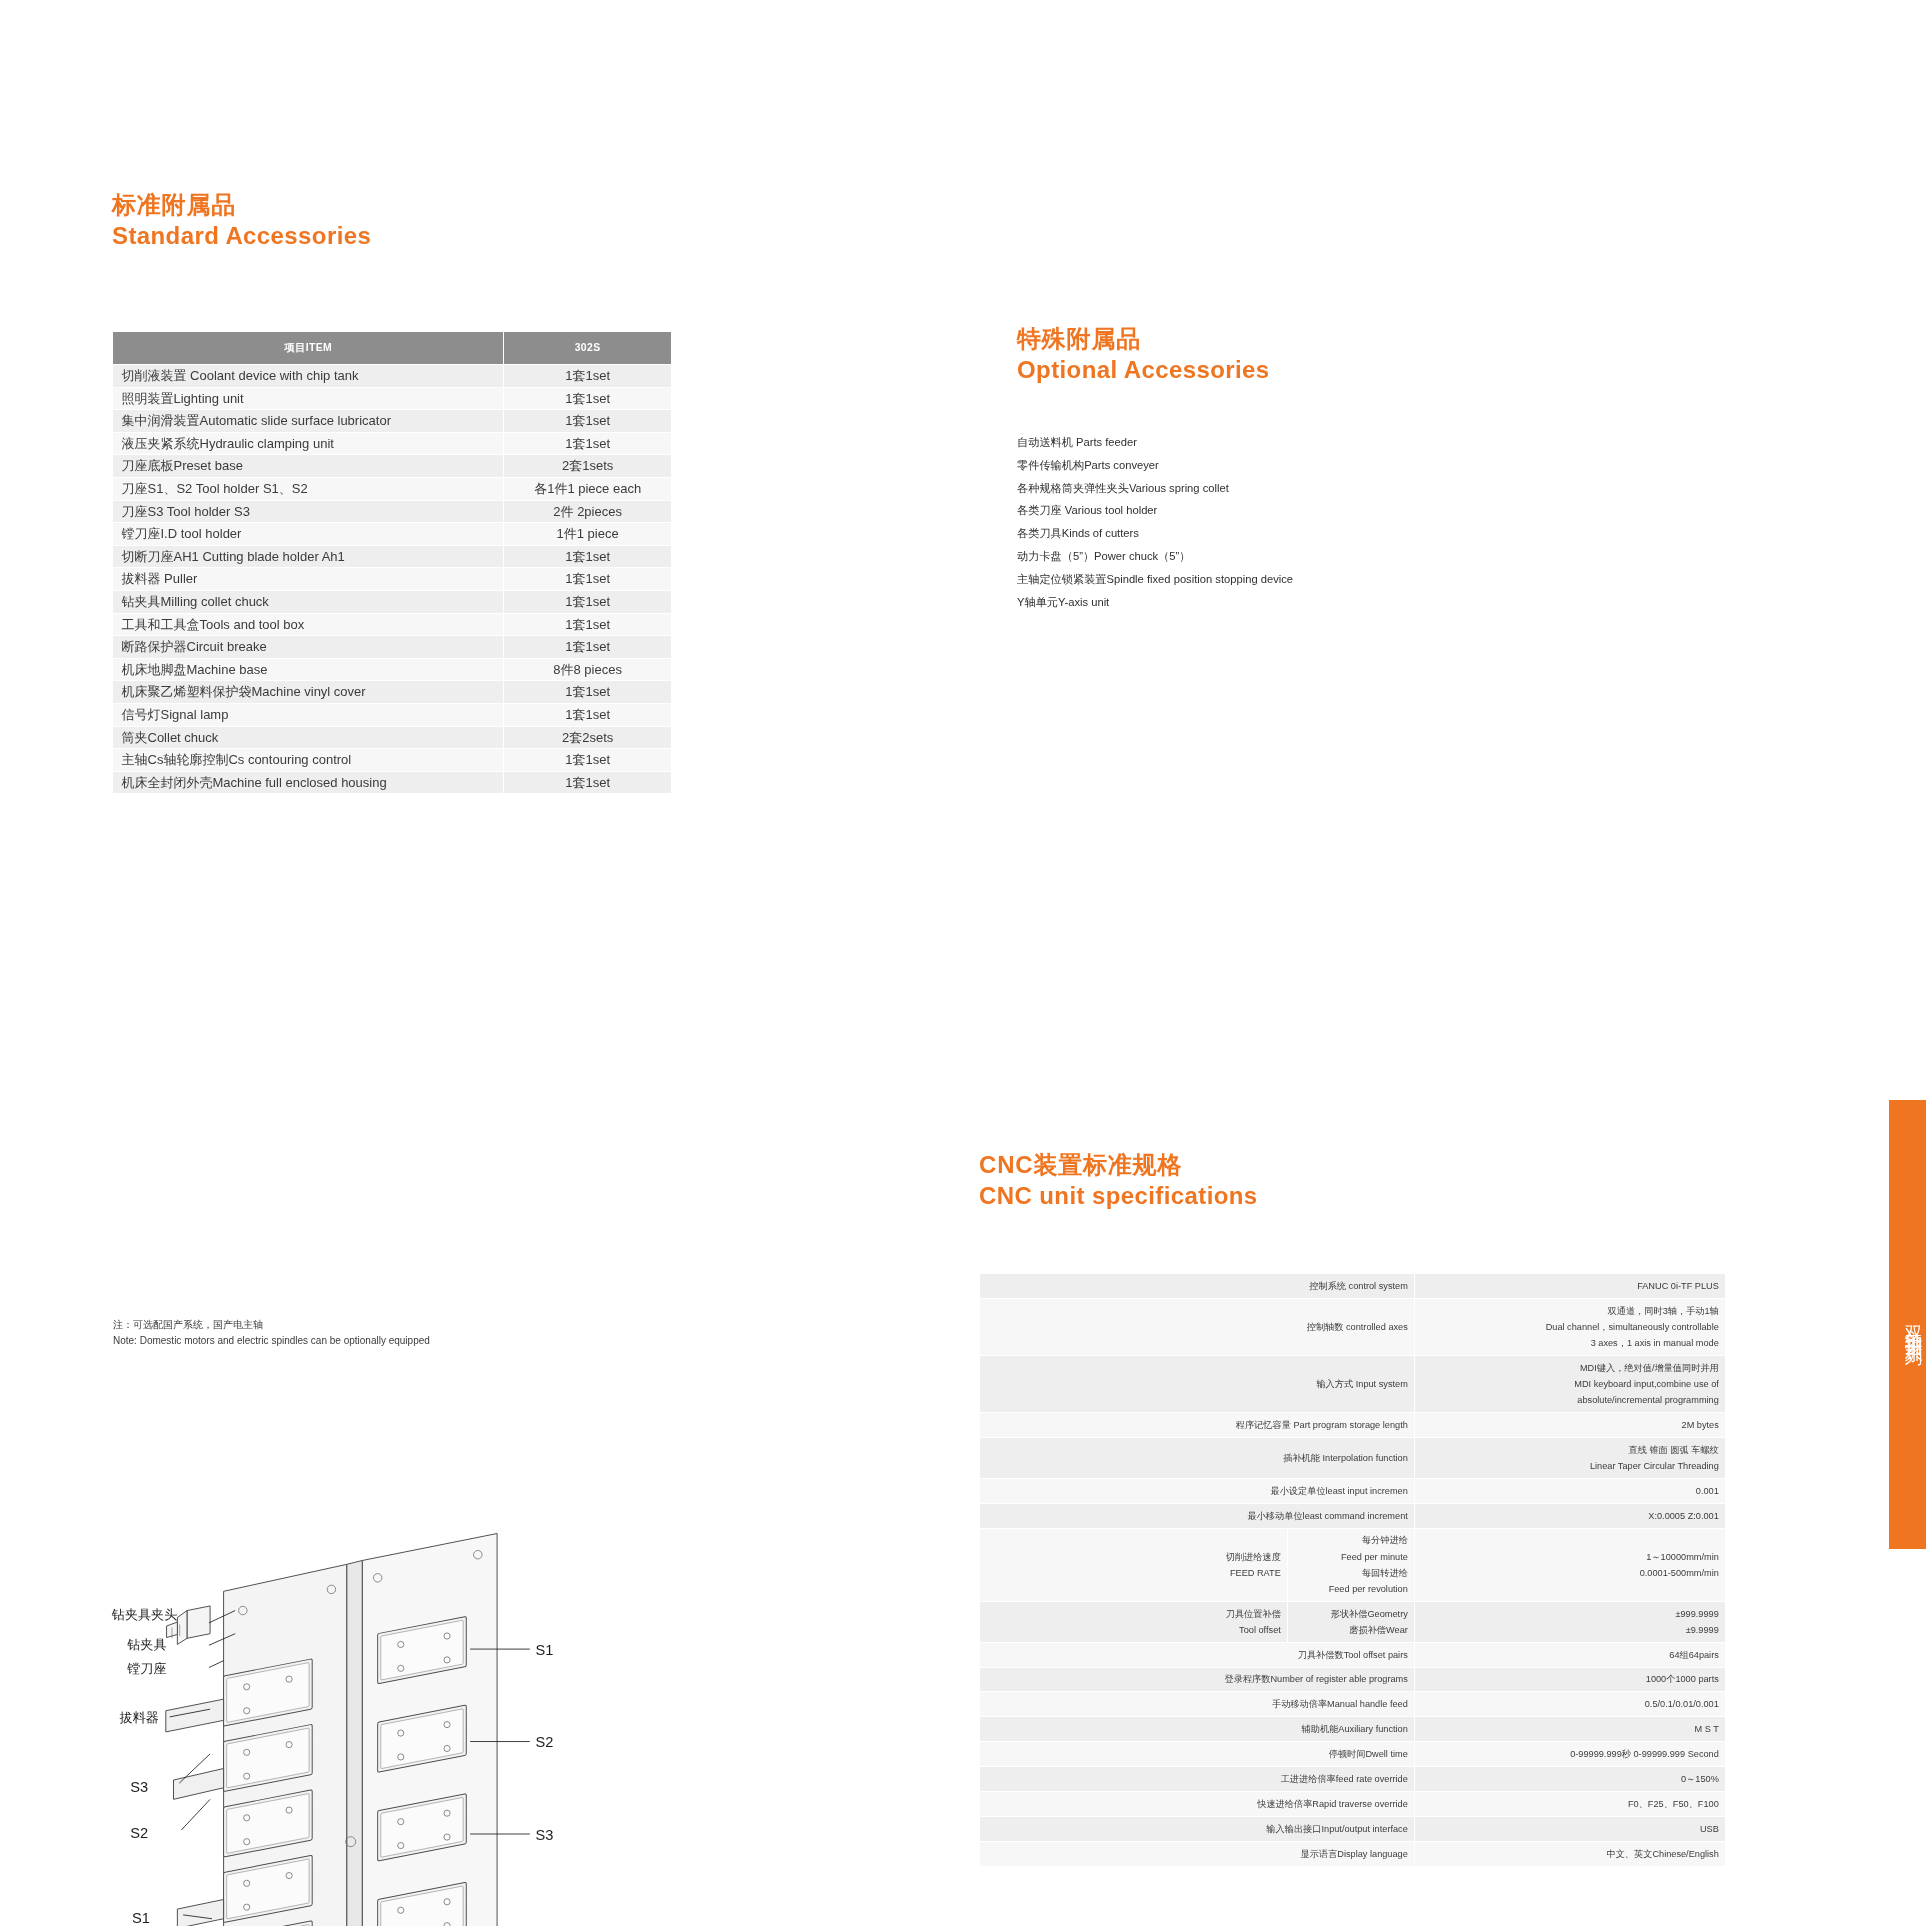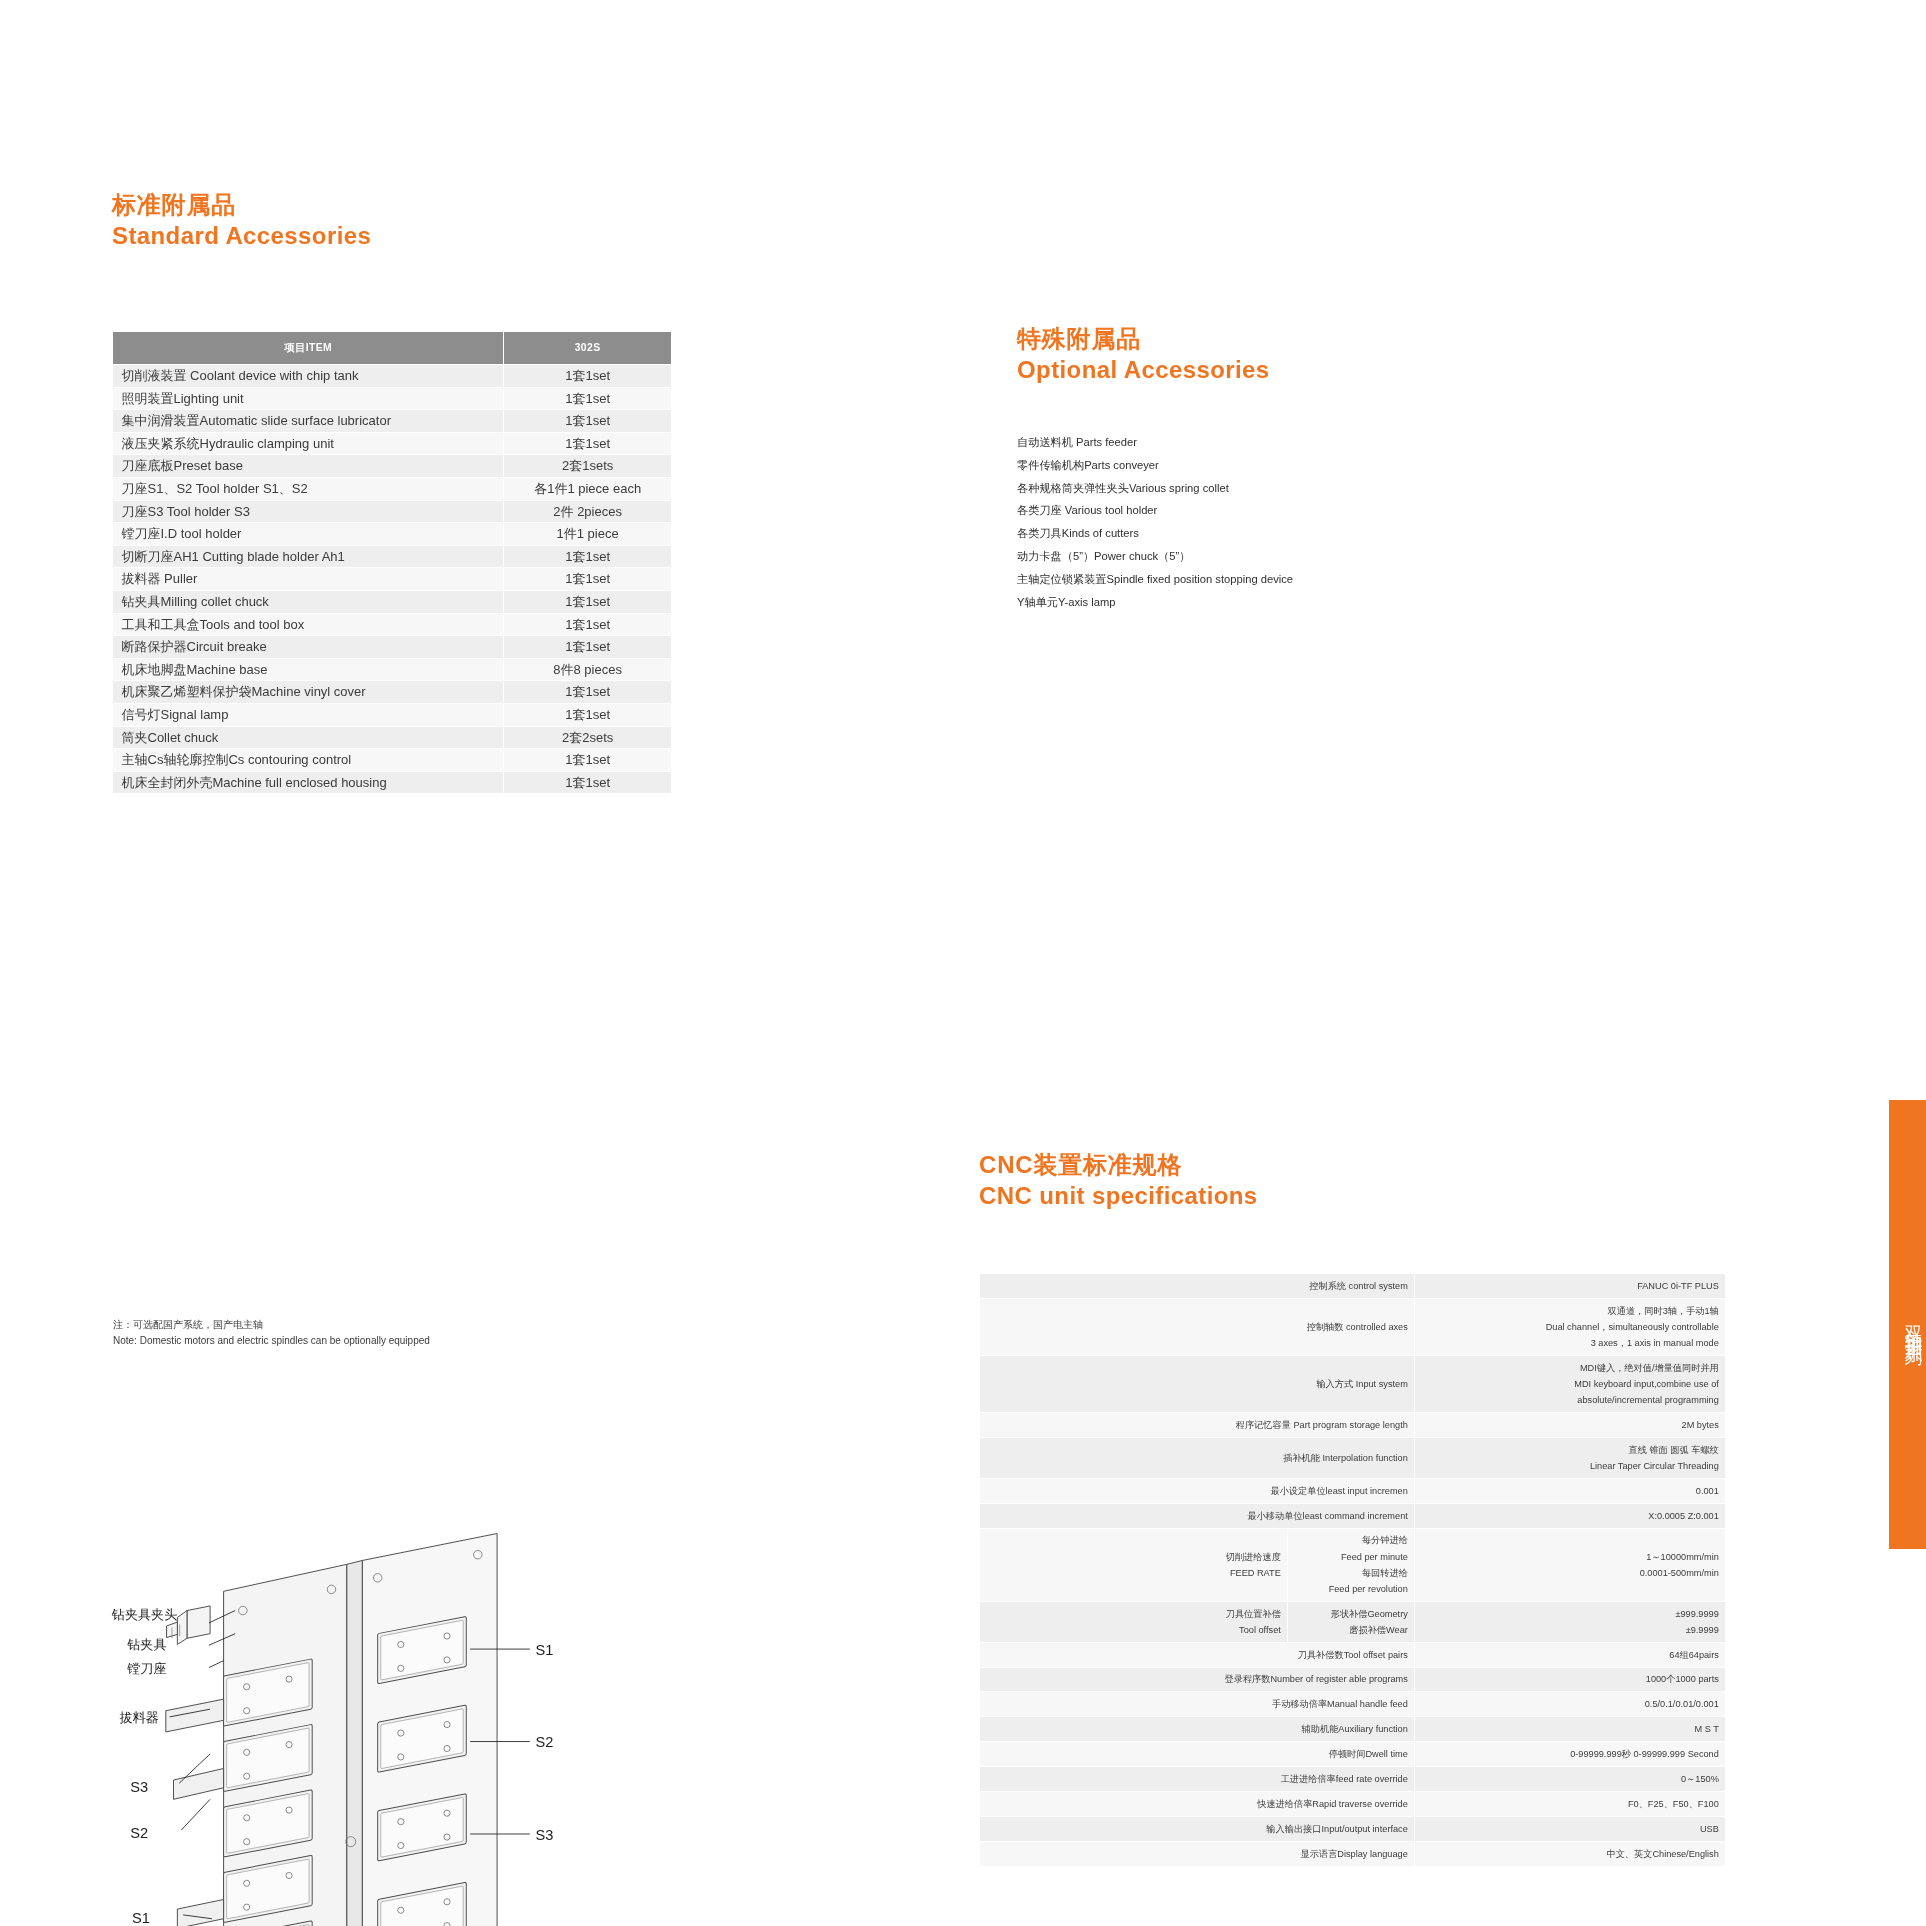--- a/index.html
+++ b/index.html
@@ -203,21 +203,21 @@
   </div>
 
   <div id="opt-list">
       <div>自动送料机 Parts feeder</div>
       <div>零件传输机构Parts conveyer</div>
       <div>各种规格筒夹弹性夹头Various spring collet</div>
       <div>各类刀座 Various tool holder</div>
       <div>各类刀具Kinds of cutters</div>
       <div>动力卡盘（5”）Power chuck（5”）</div>
       <div>主轴定位锁紧装置Spindle fixed position stopping device</div>
-      <div>Y轴单元Y-axis lamp</div>
+      <div>Y轴单元Y-axis unit</div>
     </div>
 
   <div class="sec-head" style="left:979px; top:1150px;">
     <div class="cn">CNC装置标准规格</div>
     <div class="en">CNC unit specifications</div>
   </div>
 
   <table id="cnc-table">
     <tbody id="cnc-body">
         <tr>

